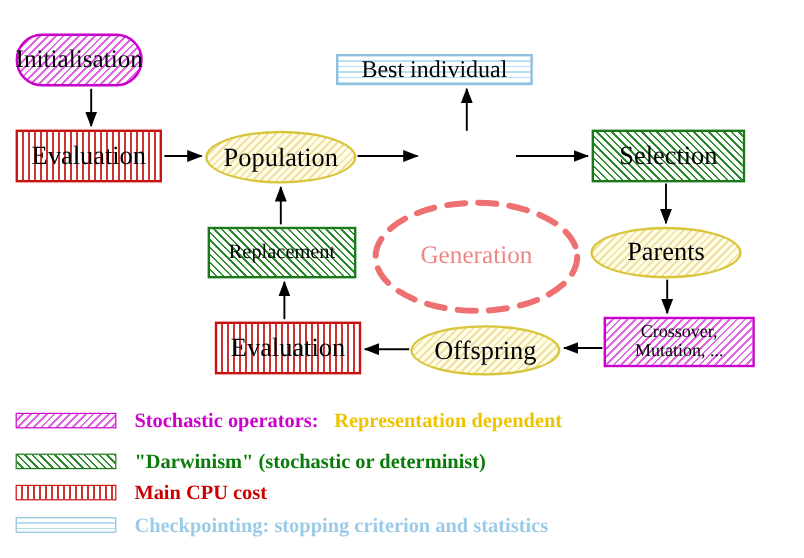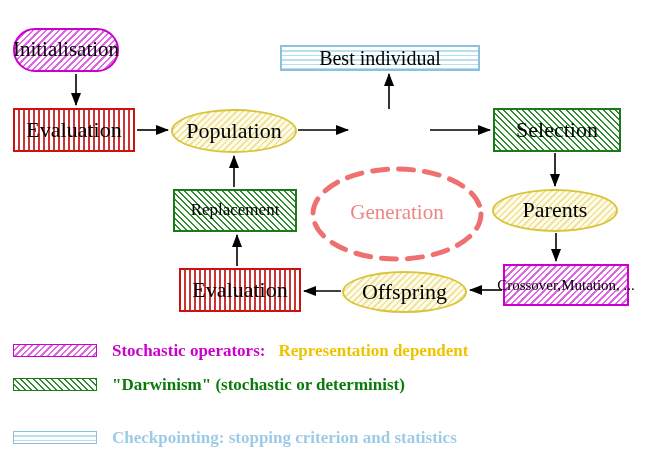--- a/index.html
+++ b/index.html
@@ -80,27 +80,27 @@
     </g>
   </svg>
 
   <div class="node hatch-magenta" style="left:13px;top:28px;width:106px;height:44px;font-size:21px;border-radius:22px;">Initialisation</div>
 
   <div class="node stripes-red" style="left:13px;top:108px;width:122px;height:44px;font-size:22px;">Evaluation</div>
 
   <div class="node hatch-yellow ellipse" style="left:171px;top:109px;width:126px;height:44px;font-size:22px;">Population</div>
 
 
-  <div class="node lines-cyan" style="left:280px;top:45px;width:200px;height:26px;font-size:20px;">Best individual</div>
+  <div class="node lines-cyan" style="left:280px;top:45px;width:164px;height:26px;font-size:20px;">Best individual</div>
 
   <div class="node hatch-green" style="left:493px;top:108px;width:128px;height:44px;font-size:22px;">Selection</div>
 
   <div class="node hatch-yellow ellipse" style="left:492px;top:189px;width:126px;height:43px;font-size:22px;">Parents</div>
 
-  <div class="node hatch-magenta" style="left:503px;top:264px;width:126px;height:42px;font-size:15px;flex-direction:row;">
+  <div class="node hatch-magenta" style="left:503px;top:264px;width:126px;height:42px;font-size:15px;flex-direction:column;">
     <span>Crossover,</span>
     <span>Mutation, ...</span>
   </div>
 
   <div class="node hatch-yellow ellipse" style="left:342px;top:271px;width:125px;height:42px;font-size:22px;">Offspring</div>
 
   <div class="node stripes-red" style="left:179px;top:268px;width:122px;height:44px;font-size:22px;">Evaluation</div>
 
   <div class="node hatch-green" style="left:173px;top:189px;width:124px;height:43px;font-size:17px;">Replacement</div>
 
@@ -111,19 +111,23 @@
     <div class="legend-text">
       <span class="c-magenta">Stochastic operators:</span><span class="part2 c-gold">Representation dependent</span>
     </div>
   </div>
 
   <div class="legend-row" style="left:13px;top:376px;">
     <div class="swatch hatch-green"></div>
     <div class="legend-text c-green">"Darwinism" (stochastic or determinist)</div>
   </div>
 
+  <div class="legend-row" style="left:13px;top:402px;">
+    <div class="swatch stripes-red"></div>
+    <div class="legend-text c-red">Main CPU cost</div>
+  </div>
 
   <div class="legend-row" style="left:13px;top:429px;">
     <div class="swatch lines-cyan"></div>
     <div class="legend-text c-ltblue">Checkpointing: stopping criterion and statistics</div>
   </div>
 
 </div>
 
 </body></html>

